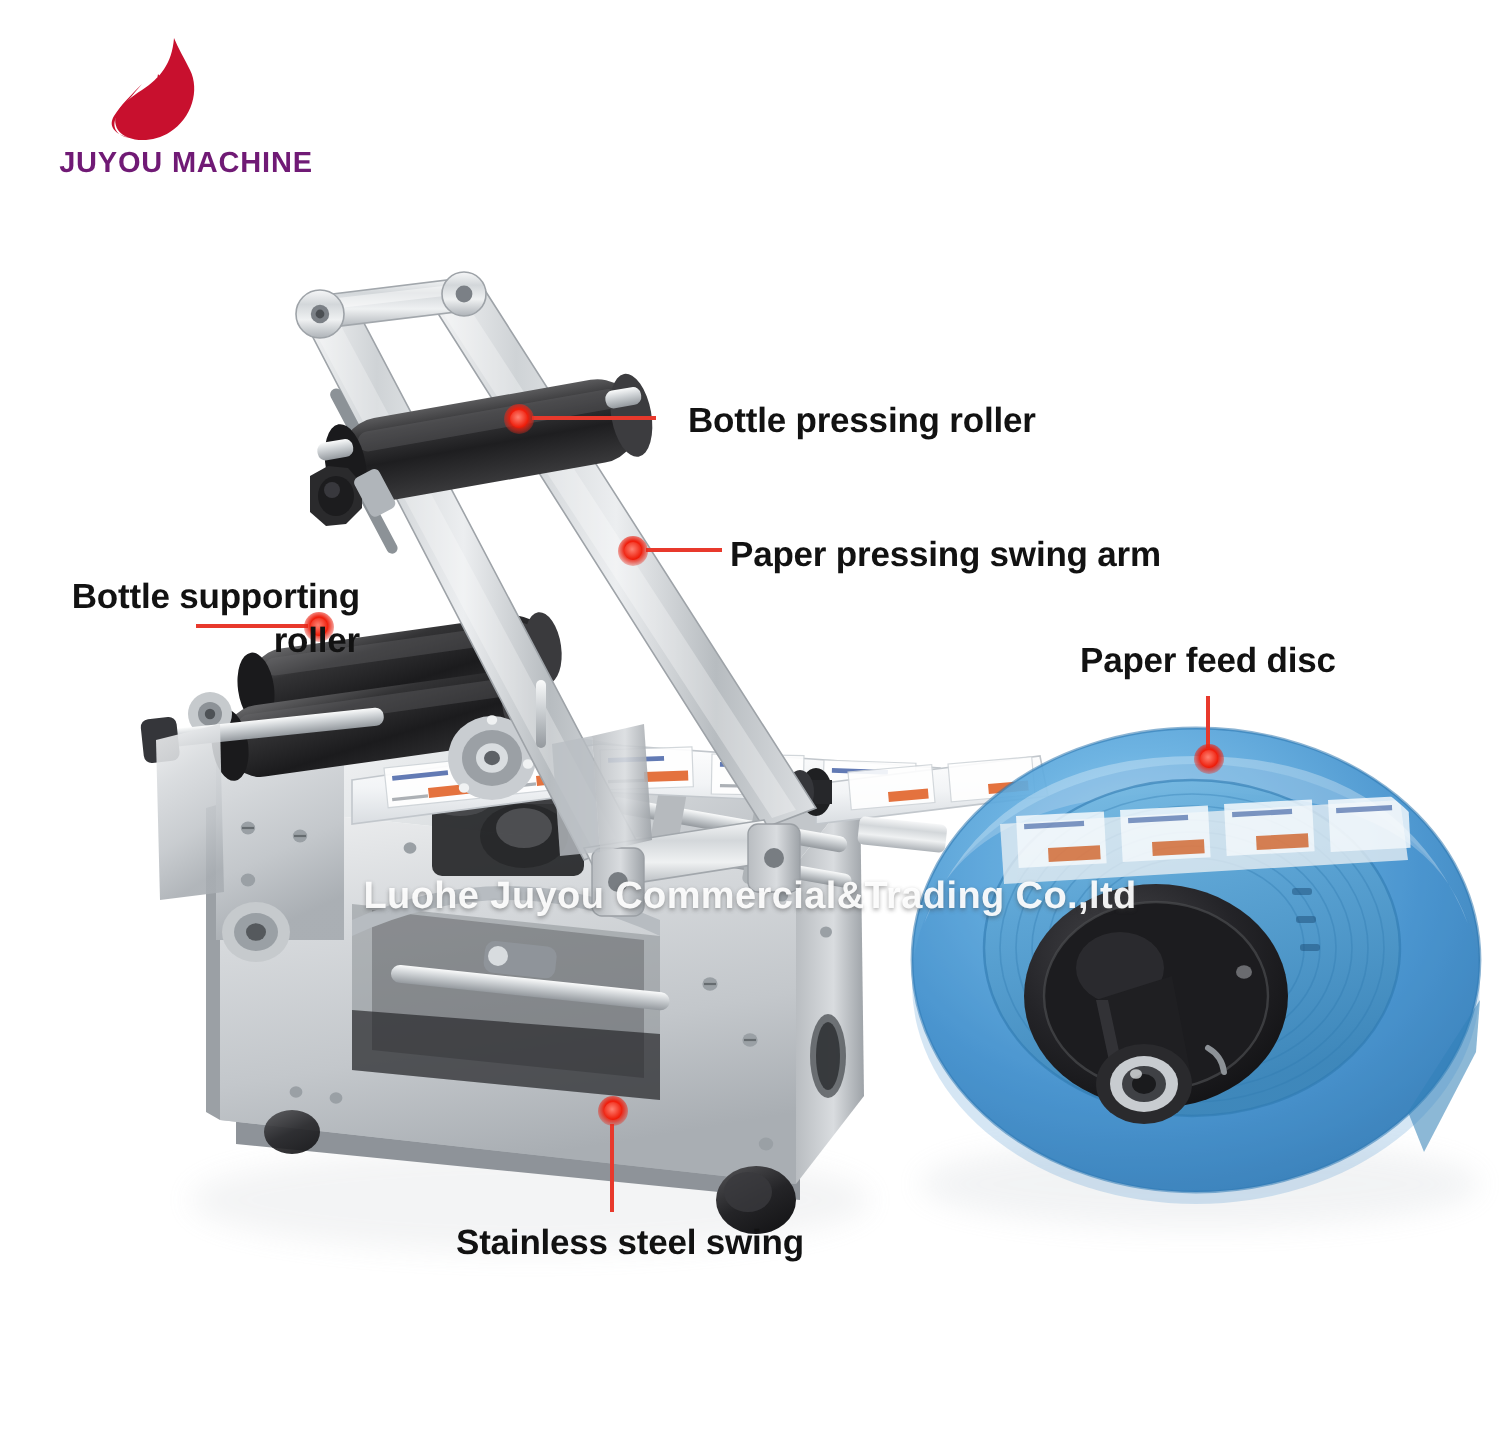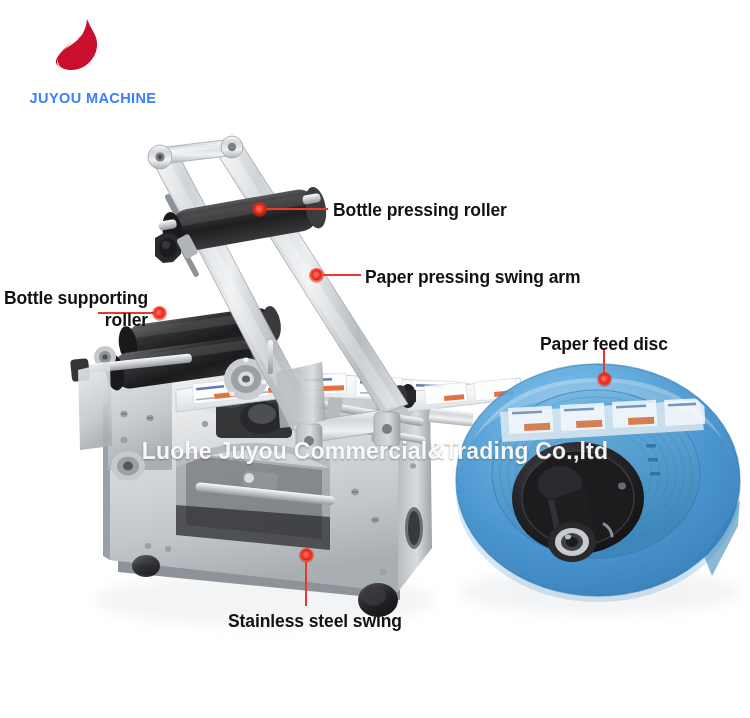--- a/index.html
+++ b/index.html
@@ -30,28 +30,28 @@
   #logo-mark {
     position: absolute;
     left: 28px;
     top: 0px;
     width: 66px;
     height: 54px;
   }
   #logo-text {
     position: absolute;
     left: 0px;
-    top: 72px;
+    top: 56px;
     width: 150px;
     text-align: center;
     font-family: "Liberation Sans", sans-serif;
     font-weight: bold;
     font-size: 14.5px;
     letter-spacing: 0.4px;
-    color: #3b82f6;
+    color: #701a75;
     white-space: nowrap;
   }
   
   #photo {
     position: absolute;
     left: 0;
     top: 0;
     width: 750px;
     height: 718px;
   }
@@ -97,21 +97,21 @@
   }
   
   #watermark {
     position: absolute;
     left: 0;
     top: 438px;
     width: 750px;
     text-align: center;
     font-family: "Liberation Sans", sans-serif;
     font-weight: bold;
-    font-size: 23px;
+    font-size: 19px;
     color: rgba(255,255,255,0.93);
     text-shadow: 0 1px 2px rgba(60,60,60,0.45);
     letter-spacing: 0.2px;
     white-space: nowrap;
     pointer-events: none;
   }
 </style>
 </head>
 <body>
 
@@ -522,31 +522,31 @@
       <path d="M25 24 C20 30 16 34 13 39 C9 45 12 50 19 51 C11 49 8 45 11 40
                C14 35 20 29 25 24 Z" fill="#c8102e"></path>
     </svg>
     <div id="logo-text">JUYOU MACHINE</div>
   </div>
 
   <div id="watermark">Luohe Juyou Commercial&amp;Trading Co.,ltd</div>
 
   <div class="leader h" style="left:266px; top:208px; width:62px;"></div>
   <div class="hotdot" style="left:259px; top:209px;"></div>
-  <div class="anno-label" style="left:333px; top:199px;">Bottle pressing roller</div>
+  <div class="anno-label" style="left:344px; top:199px;">Bottle pressing roller</div>
 
   <div class="leader h" style="left:323px; top:274px; width:38px;"></div>
   <div class="hotdot" style="left:316px; top:275px;"></div>
   <div class="anno-label" style="left:365px; top:266px;">Paper pressing swing arm</div>
 
   <div class="leader h" style="left:98px; top:312px; width:56px;"></div>
   <div class="hotdot" style="left:159px; top:313px;"></div>
-  <div class="anno-label two-line" style="left:0px; top:287px; width:148px;">Bottle supporting roller</div>
+  <div class="anno-label two-line" style="left:0px; top:287px; width:148px;padding-left:32px;">Bottle supporting roller</div>
 
   <div class="leader v" style="left:603px; top:348px; height:26px;"></div>
   <div class="hotdot" style="left:604px; top:379px;"></div>
-  <div class="anno-label" style="left:540px; top:319px;margin-top:14px;">Paper feed disc</div>
+  <div class="anno-label" style="left:540px; top:319px;">Paper feed disc</div>
 
   <div class="leader v" style="left:305px; top:562px; height:44px;"></div>
   <div class="hotdot" style="left:306px; top:555px;"></div>
   <div class="anno-label" style="left:228px; top:610px;">Stainless steel swing</div>
 
 </div>
 
 </body></html>

